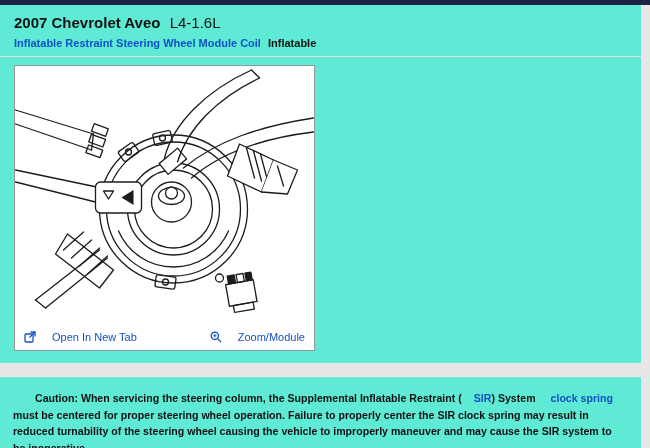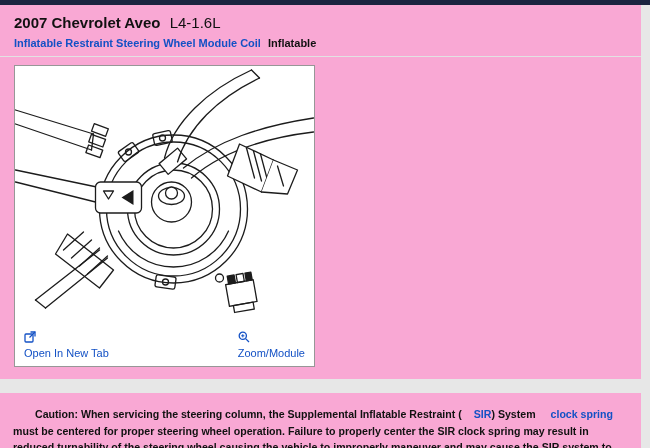--- a/index.html
+++ b/index.html
@@ -15,39 +15,39 @@
   }
   .page{
     width:650px;
     height:448px;
     display:flex;
     flex-direction:column;
     overflow:hidden;
     background:#e7e7e7;
   }
   .top-bar{height:5px;background:var(--top-bar);flex:0 0 auto;}
-  .section{width:641px;background:#f9a8d4;}
+  .section{width:641px;background:#5eead4;}
   .header-section{padding:9px 14px 7px;border-bottom:1px solid #e2e2e2;flex:0 0 auto;}
   .page-title{font-size:15px;margin:0;font-weight:400;color:#111;}
   .page-title .title-bold{font-weight:700;}
   .page-title .title-rest{margin-left:5px;}
   .subtitle{margin-top:6px;font-size:11px;font-weight:700;}
   .subtitle-link{color:var(--link-blue);cursor:pointer;text-decoration:none;}
   .subtitle-rest{margin-left:4px;color:#111;}
   .image-section{padding:8px 14px 12px;flex:0 0 auto;}
   .image-box{width:301px;border:1px solid #979797;background:#fff;}
   .diagram{display:block;width:299px;height:263px;}
   .image-box-footer{
     display:flex;justify-content:space-between;align-items:center;
     padding:2px 9px 7px;font-size:11px;
   }
   .panel-link{
     color:var(--link-blue);
-    display:inline-flex;gap:4px;
-    cursor:pointer;text-decoration:none;flex-direction:column;
+    display:inline-flex;align-items:center;gap:16px;
+    cursor:pointer;text-decoration:none;
   }
   .panel-link svg{display:block;}
   .gap{height:14px;flex:0 0 auto;}
   .caution-section{flex:1;padding:13px 20px 8px 13px;}
   .caution{
     margin:0;font-size:10.6px;font-weight:700;line-height:16.5px;
     text-indent:22px;max-width:622px;color:#111;
   }
   .caution .inline-link{color:var(--link-blue);text-decoration:none;cursor:pointer;padding-left:12px;}
 </style>

